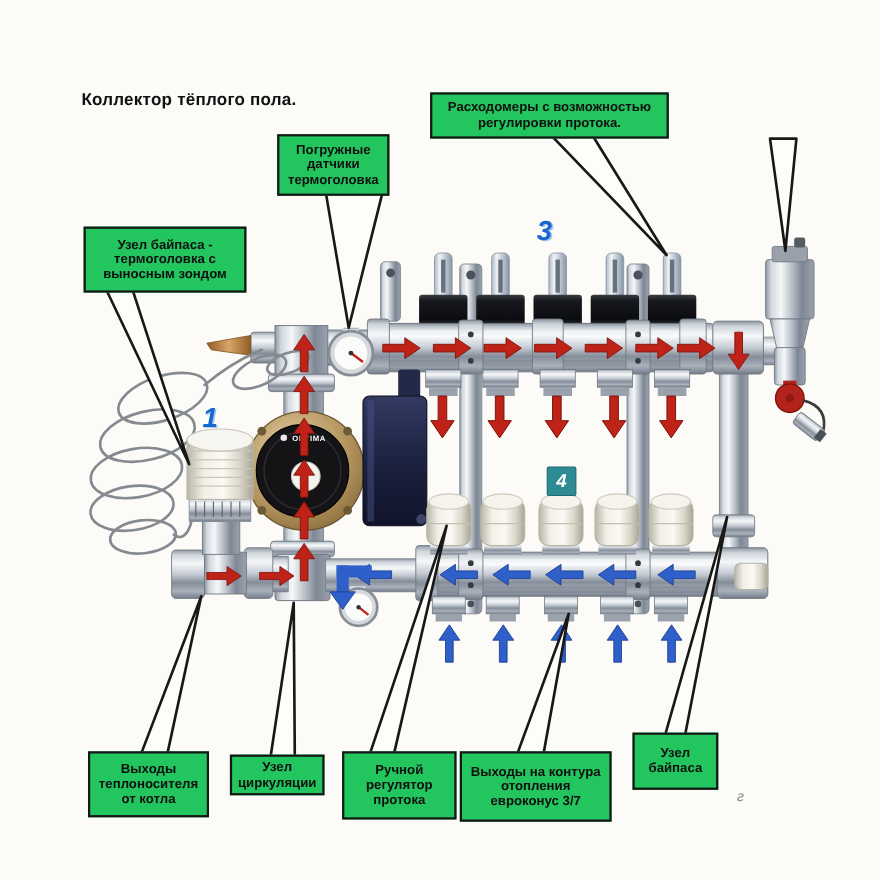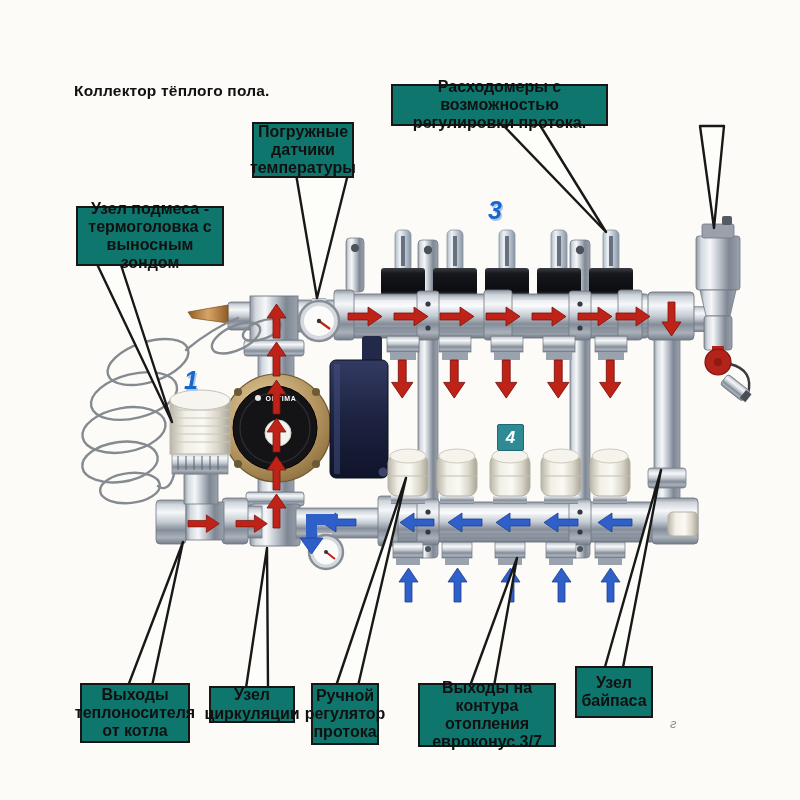--- a/index.html
+++ b/index.html
@@ -1,21 +1,21 @@
 <!DOCTYPE html>
 <html><head>
 <meta charset="utf-8">
 <style>
   html,body{margin:0;padding:0;}
   body{font-family:"Liberation Sans", sans-serif;}
   .stage{position:relative;width:800px;height:800px;background:#fcfbf8;overflow:hidden;}
   .scene{position:absolute;left:0;top:0;z-index:1;}
   .title{position:absolute;left:74px;top:82px;z-index:3;font-size:15.5px;font-weight:bold;color:#111;letter-spacing:.2px;}
   .callout{position:absolute;z-index:4;display:flex;align-items:center;justify-content:center;
-    background:#0f766e;border:2.3px solid #161616;font-weight:bold;font-size:16px;line-height:1.13;
+    background:#22c55e;border:2.3px solid #161616;font-weight:bold;font-size:12px;line-height:1.13;
     text-align:center;padding:2px 4px;box-sizing:border-box;color:#101010;}
   .marker{position:absolute;z-index:3;font-weight:bold;font-style:italic;}
   .marker-blue{color:#1868cc;font-size:25px;text-shadow:1.5px 1.5px 0 #a9c6ec;}
   .marker-teal{width:25px;height:25px;background:#2e8b94;border:1px solid #1d6a74;border-radius:2px;
     display:flex;align-items:center;justify-content:center;color:#fff;font-size:17px;font-style:italic;font-weight:bold;}
   .watermark{position:absolute;z-index:2;color:#8a8a84;font-size:13px;font-style:italic;}
 </style>
 </head>
 <body>
 
@@ -391,35 +391,35 @@
     <polygon points="246,688 268,688 267,548"></polygon>
     <polygon points="336,686 358,686 406,478"></polygon>
     <polygon points="470,686 494,686 517,558"></polygon>
     <polygon points="599,688 619,688 661,470"></polygon>
   </g>
 </svg>
 
   <div class="title">Коллектор тёплого пола.</div>
 
   <div class="callout" style="left:252px;top:122px;width:102px;height:56px">
-    <span>Погружные датчики температуры</span>
+    <span>Погружные датчики термоголовка</span>
   </div>
   <div class="callout" style="left:391px;top:84px;width:217px;height:42px">
     <span>Расходомеры с возможностью регулировки протока.</span>
   </div>
   <div class="callout" style="left:76px;top:206px;width:148px;height:60px">
-    <span>Узел подмеса - термоголовка с выносным зондом</span>
+    <span>Узел байпаса - термоголовка с выносным зондом</span>
   </div>
   <div class="callout" style="left:80px;top:683px;width:110px;height:60px">
     <span>Выходы теплоносителя от котла</span>
   </div>
   <div class="callout" style="left:209px;top:686px;width:86px;height:37px">
     <span>Узел циркуляции</span>
   </div>
-  <div class="callout" style="left:311px;top:683px;width:68px;height:62px">
+  <div class="callout" style="left:311px;top:683px;width:104px;height:62px">
     <span>Ручной регулятор протока</span>
   </div>
   <div class="callout" style="left:418px;top:683px;width:138px;height:64px">
     <span>Выходы на контура отопления евроконус 3/7</span>
   </div>
   <div class="callout" style="left:575px;top:666px;width:78px;height:52px">
     <span>Узел байпаса</span>
   </div>
 
   <div class="marker marker-blue" style="left:184px;top:366px">1</div>

